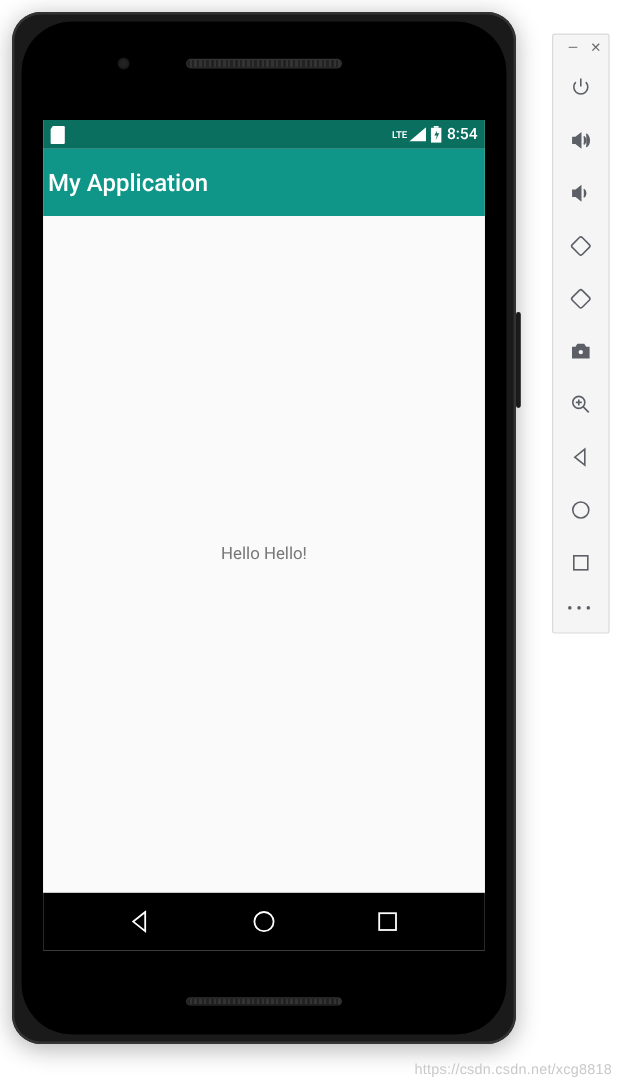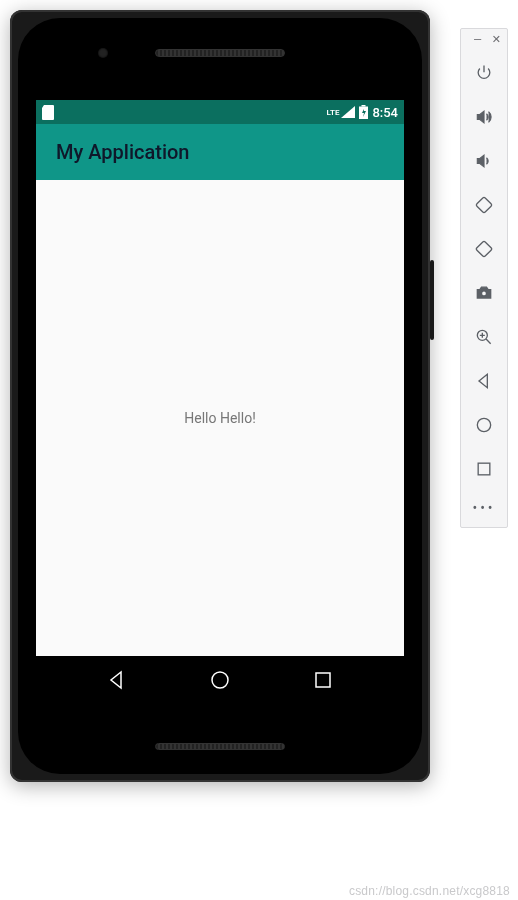--- a/index.html
+++ b/index.html
@@ -11,23 +11,23 @@
       position: relative;
       overflow: hidden;
     }
 
     
     .device {
       position: absolute;
       left: 10px;
       top: 10px;
       width: 420px;
-      height: 772px;
+      height: 860px;
       background: #1a1a1a;
-      border-radius: 12px;
+      border-radius: 24px;
       box-shadow: 0 4px 20px rgba(0,0,0,0.3), inset 0 0 0 2px #333;
       padding: 8px;
     }
     .device-inner {
       width: 100%;
       height: 100%;
       background: #000;
       border-radius: 42px;
       position: relative;
       overflow: hidden;
@@ -103,24 +103,24 @@
     .sdcard-icon { width: 13px; height: 15px; }
     .lte { font-size: 8px; font-weight: 600; margin-right: -2px; }
     .signal-icon { width: 14px; height: 12px; }
     .battery-icon { width: 9px; height: 14px; }
     .clock { font-size: 13px; font-weight: 500; }
 
     
     .action-bar {
       height: 56px;
       background: #0f9688;
-      color: #0f172a;
-      display: flex;
-      align-items: center;
-      padding: 0 20px;
+      color: #ffffff;
+      display: flex;
+      align-items: center;
+      padding: 0 4px;
       font-size: 20px;
       font-weight: 500;
     }
 
     
     .app-content {
       flex: 1;
       background: #fafafa;
       display: flex;
       align-items: center;
@@ -324,13 +324,13 @@
   <div class="emu-btn">
     <svg viewBox="0 0 24 24">
         <rect x="5" y="5" width="14" height="14"></rect>
       </svg>
   </div>
   <div class="emu-dots">
     <span>•••</span>
   </div>
 </div>
 
-<div class="watermark">csdn://blog.csdn.net/xcg8818</div>
+<div class="watermark">https://csdn.csdn.net/xcg8818</div>
 
 </body></html>

